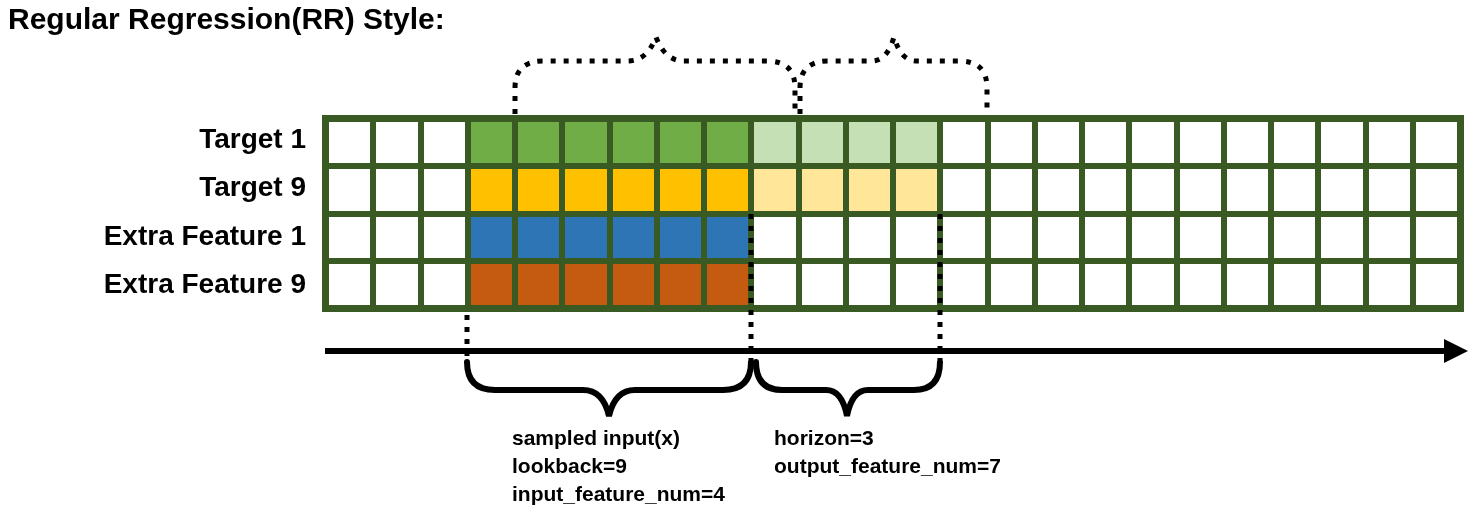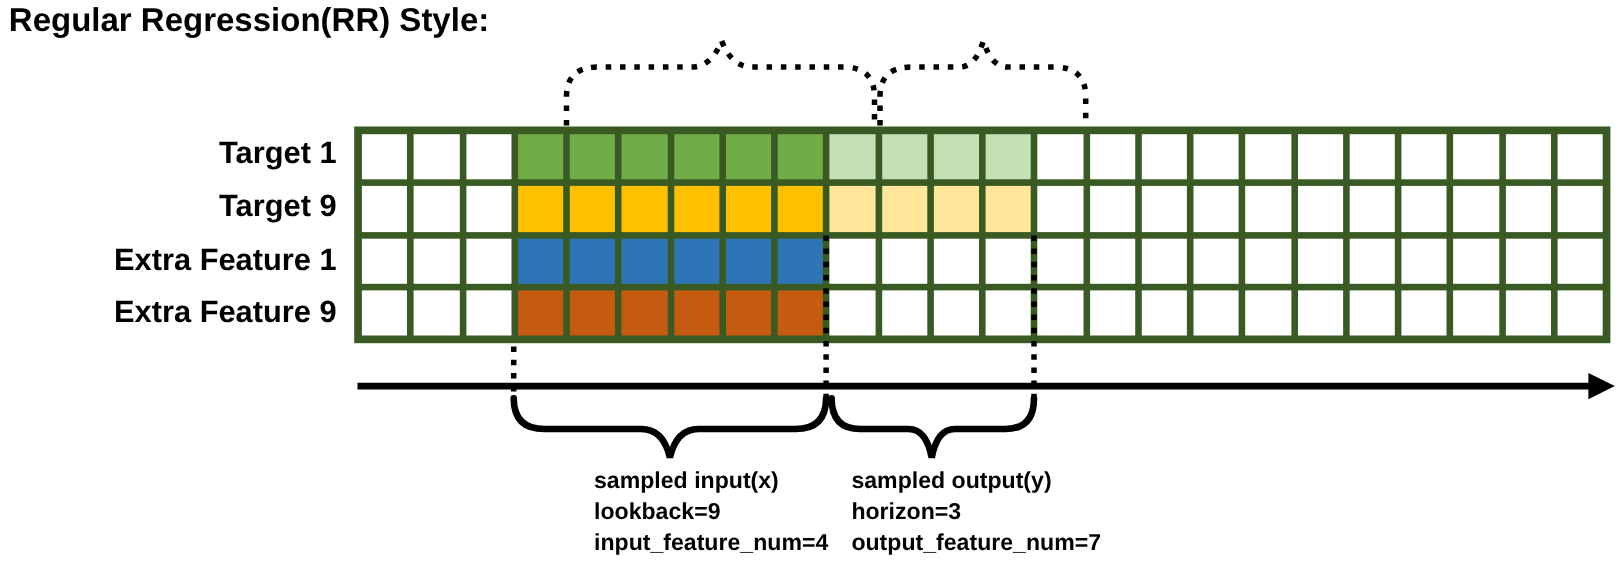--- a/index.html
+++ b/index.html
@@ -36,21 +36,21 @@
   #time-label{
     position:absolute;left:0;top:334px;width:306px;height:34px;
     display:flex;align-items:center;justify-content:flex-end;
     font-size:30px;font-weight:700;
   }
 
   .caption-block{
     position:absolute;top:424px;
     font-size:21px;font-weight:600;line-height:28px;white-space:nowrap;
   }
-  #input-caption{left:512px;margin-left:28px;}
+  #input-caption{left:512px;}
   #output-caption{left:774px;}
 
   #overlay{position:absolute;left:0;top:0;pointer-events:none;}
 </style>
 </head>
 <body>
 
 <div id="canvas">
 
   <div class="page-title">Regular Regression(RR) Style:</div>
@@ -181,18 +181,17 @@
     <path d="M 756 362 Q 756 390 782 390 L 826 390 Q 842 390 847 416 Q 852 390 868 390 L 914 390 Q 940 390 940 362" fill="none" stroke="#000" stroke-width="6" stroke-linecap="round"></path>
   </svg>
 
   <div class="caption-block" id="input-caption">
     <div>sampled input(x)</div>
     <div>lookback=9</div>
     <div>input_feature_num=4</div>
   </div>
 
   <div class="caption-block" id="output-caption">
-    <div>sampled output(y)</div>
     <div>horizon=3</div>
     <div>output_feature_num=7</div>
   </div>
 
 </div>
 
 </body></html>

